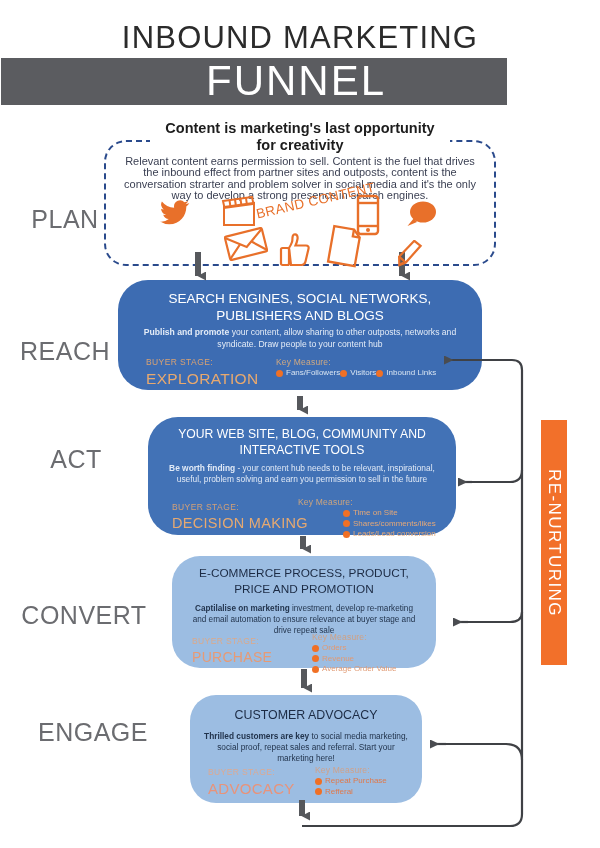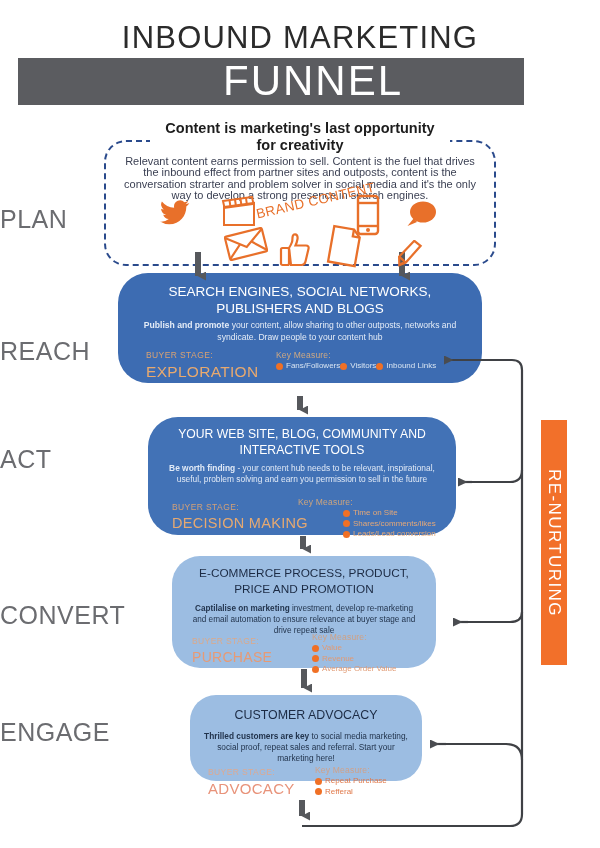--- a/index.html
+++ b/index.html
@@ -11,32 +11,32 @@
   }
   #root { position: relative; width: 600px; height: 848px; background:#fff; }
 
   
   .hdr-top {
     position:absolute; left:0; top:20px; width:600px;
     text-align:center;
     font-size:31px; letter-spacing:1.2px; color:#2b2b2b; font-weight:400;
   }
   .hdr-bar {
-    position:absolute; left:18px; top:58px; width:506px; height:47px;
+    position:absolute; left:1px; top:58px; width:506px; height:47px;
     background:#5b5c60;
   }
   .hdr-bar-text {
     position:absolute; left:0; top:0; width:590px; height:47px;
     line-height:45px; text-align:center;
     font-size:42px; letter-spacing:2px; color:#ffffff; font-weight:300;
   }
 
   
   .stage-label {
-    position:absolute; text-align:left;
+    position:absolute; text-align:center;
     font-size:25px; letter-spacing:.5px; color:#6b6c70; font-weight:400;
     white-space:nowrap;
   }
   #lbl-plan    { left:0; width:130px; top:205px; }
   #lbl-reach   { left:0; width:130px; top:337px; }
   #lbl-act     { left:0; width:152px; top:445px; }
   #lbl-convert { left:0; width:168px; top:601px; }
   #lbl-engage  { left:0; width:186px; top:718px; }
 
   
@@ -93,21 +93,21 @@
   .km-wrap { position:absolute; }
   .km-label { font-size:8.5px; letter-spacing:.2px; line-height:11px; }
   .km-item { font-size:8px; line-height:10.5px; white-space:nowrap; display:flex; align-items:center; }
   .km-dot {
     display:inline-block; width:7px; height:7px; border-radius:50%;
     background:#f07025; margin-right:3px; flex:0 0 auto;
   }
   .km-inline { display:flex; }
 
   
-  #box-reach { left:118px; top:273px; width:364px; height:110px;border-radius:12px; }
+  #box-reach { left:118px; top:280px; width:364px; height:110px;border-radius:12px; }
   #box-reach .shape { background:#3d6cb2; border-radius:30px; }
   #box-reach .f-title { top:10px; font-size:13.5px; line-height:17px; color:#ffffff; }
   #box-reach .f-body  { top:47px; font-size:8.6px; line-height:11.5px; color:#e4ecf7; }
   #box-reach .bs-wrap { left:28px; top:77px; }
   #box-reach .bs-label { color:#d9a273; }
   #box-reach .bs-value { font-size:15.5px; color:#e8a96f; }
   #box-reach .km-wrap { left:158px; top:77px; }
   #box-reach .km-label { color:#cfa982; }
   #box-reach .km-item { color:#d8e4f2; }
 
@@ -129,21 +129,21 @@
   #box-convert .f-title { top:10px; font-size:11.8px; line-height:15.5px; color:#1c2b44; }
   #box-convert .f-body  { top:47px; font-size:8.2px; line-height:11px; color:#23354e; }
   #box-convert .bs-wrap { left:20px; top:80px; }
   #box-convert .bs-label { color:#dba98a; }
   #box-convert .bs-value { font-size:14px; color:#e79a74; }
   #box-convert .km-wrap { left:140px; top:76px; }
   #box-convert .km-label { color:#cfa185; }
   #box-convert .km-item { color:#e09a74; }
 
   
-  #box-engage { left:190px; top:695px; width:232px; height:86px; }
+  #box-engage { left:190px; top:695px; width:232px; height:108px; }
   #box-engage .shape { background:#9cbde2; border-radius:26px; }
   #box-engage .f-title { top:12px; font-size:12.4px; line-height:16px; color:#1c2b44; }
   #box-engage .f-body  { top:36px; font-size:8.3px; line-height:11.2px; color:#22344d; }
   #box-engage .bs-wrap { left:18px; top:72px; }
   #box-engage .bs-label { color:#dda991; }
   #box-engage .bs-value { font-size:15px; color:#e8937a; }
   #box-engage .km-wrap { left:125px; top:70px; }
   #box-engage .km-label { color:#d0a189; }
   #box-engage .km-item { color:#e0794a; }
 
@@ -323,21 +323,21 @@
       </div>
       <div class="bs-wrap">
         <div class="bs-label">BUYER STAGE:</div>
         <div class="bs-value">PURCHASE</div>
       </div>
       <div class="km-wrap">
         <div class="km-label">Key Measure:</div>
         <div>
             <div class="km-item">
               <span class="km-dot"></span>
-              <span>Value</span>
+              <span>Orders</span>
             </div>
             <div class="km-item">
               <span class="km-dot"></span>
               <span>Revenue</span>
             </div>
             <div class="km-item">
               <span class="km-dot"></span>
               <span>Average Order Value</span>
             </div>
           </div>

